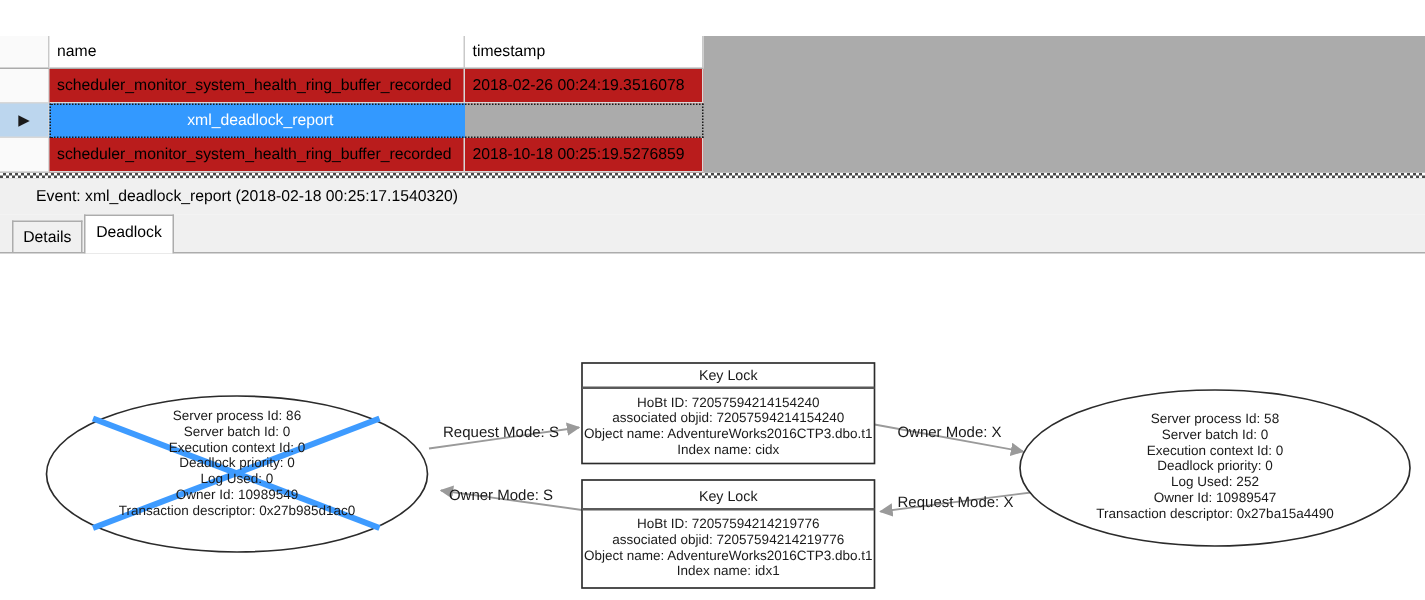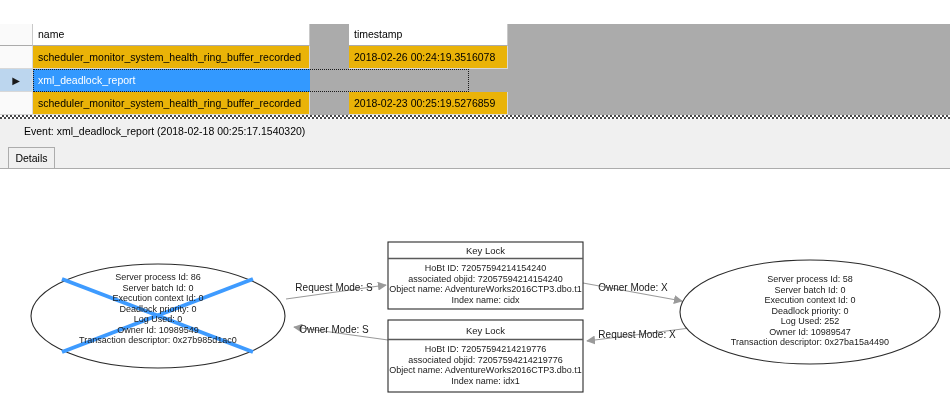--- a/index.html
+++ b/index.html
@@ -12,28 +12,28 @@
               background:#FCFCE3; border-top:1px solid #B8B894;
               border-bottom:1px solid #B9B9A0;
               font-size:11px; color:#000; line-height:22px; padding-left:8px;margin-top:30px; }
 
   
   .grid { position:absolute; left:0; top:24px; width:950px; height:91px;
           background:#ABABAB; font-size:10.5px; color:#000; }
   .gridrow { display:flex; width:469px; }
   .hdr .cell { height:22px; line-height:21px; background:#FFFFFF;
                border-right:1px solid #C9C9C9; border-bottom:1px solid #ABABAB; }
-  .row .cell { height:23px; line-height:22px; background:#eab308;
+  .row .cell { height:23px; line-height:22px; background:#b91c1c;
                border-right:1px solid #D8D8D8; border-bottom:1px solid #D8D8D8; }
   .cell { overflow:hidden; white-space:nowrap; }
   .c-gutter { width:33px; flex:0 0 33px; text-align:center; background:#FAFAFA !important; }
   .c-name   { width:277px; flex:0 0 277px; padding-left:5px; }
-  .c-time   { width:159px; flex:0 0 159px; padding-left:5px;margin-left:39px; }
+  .c-time   { width:159px; flex:0 0 159px; padding-left:5px; }
   .row-main { display:flex; width:436px; }
-  .row.selected .row-main { outline:1px dotted #1a1a1a; outline-offset:-1px; }
+  .row.selected .row-main { outline:1px dotted #1a1a1a; outline-offset:-1px;text-align:center; }
   .row.selected .c-name, .row.selected .c-time {
       background:#3399FF; color:#FFFFFF; border-right-color:#3399FF; border-bottom-color:#3399FF; }
   .row.selected .c-gutter { background:#BCD6EE !important; }
   .tri { font-size:10px; color:#1a1a1a; line-height:22px; }
 
   
   .splitter { position:absolute; left:0; top:115px; width:950px; height:4px;
               background:repeating-conic-gradient(#4a4a4a 0% 25%, #ffffff 0% 50%);
               background-size:4px 4px; }
 
@@ -93,33 +93,34 @@
       </div>
       <div class="row-main">
         <div class="cell c-name">xml_deadlock_report</div>
       </div>
     </div>
 
     <div class="gridrow row">
       <div class="cell c-gutter"></div>
       <div class="row-main">
         <div class="cell c-name">scheduler_monitor_system_health_ring_buffer_recorded</div>
-        <div class="cell c-time">2018-02-23 00:25:19.5276859</div>
+        <div class="cell c-time">2018-10-18 00:25:19.5276859</div>
       </div>
     </div>
   </div>
 
   <div class="splitter"></div>
 
   <div class="event-bar">
     <span>Event: xml_deadlock_report (2018-02-18 00:25:17.1540320)</span>
   </div>
 
   <div class="tabstrip">
     <div class="tab tab-inactive">Details</div>
+    <div class="tab tab-active">Deadlock</div>
   </div>
 
   <div class="content"></div>
 
   <svg class="graph" viewBox="0 0 950 400">
     <defs>
       <marker id="arrow" viewBox="0 0 10 10" refX="9" refY="5" markerWidth="7.5" markerHeight="7.5" orient="auto">
         <path d="M0,0 L10,5 L0,10 z" fill="#9A9A9A"></path>
       </marker>
     </defs>

